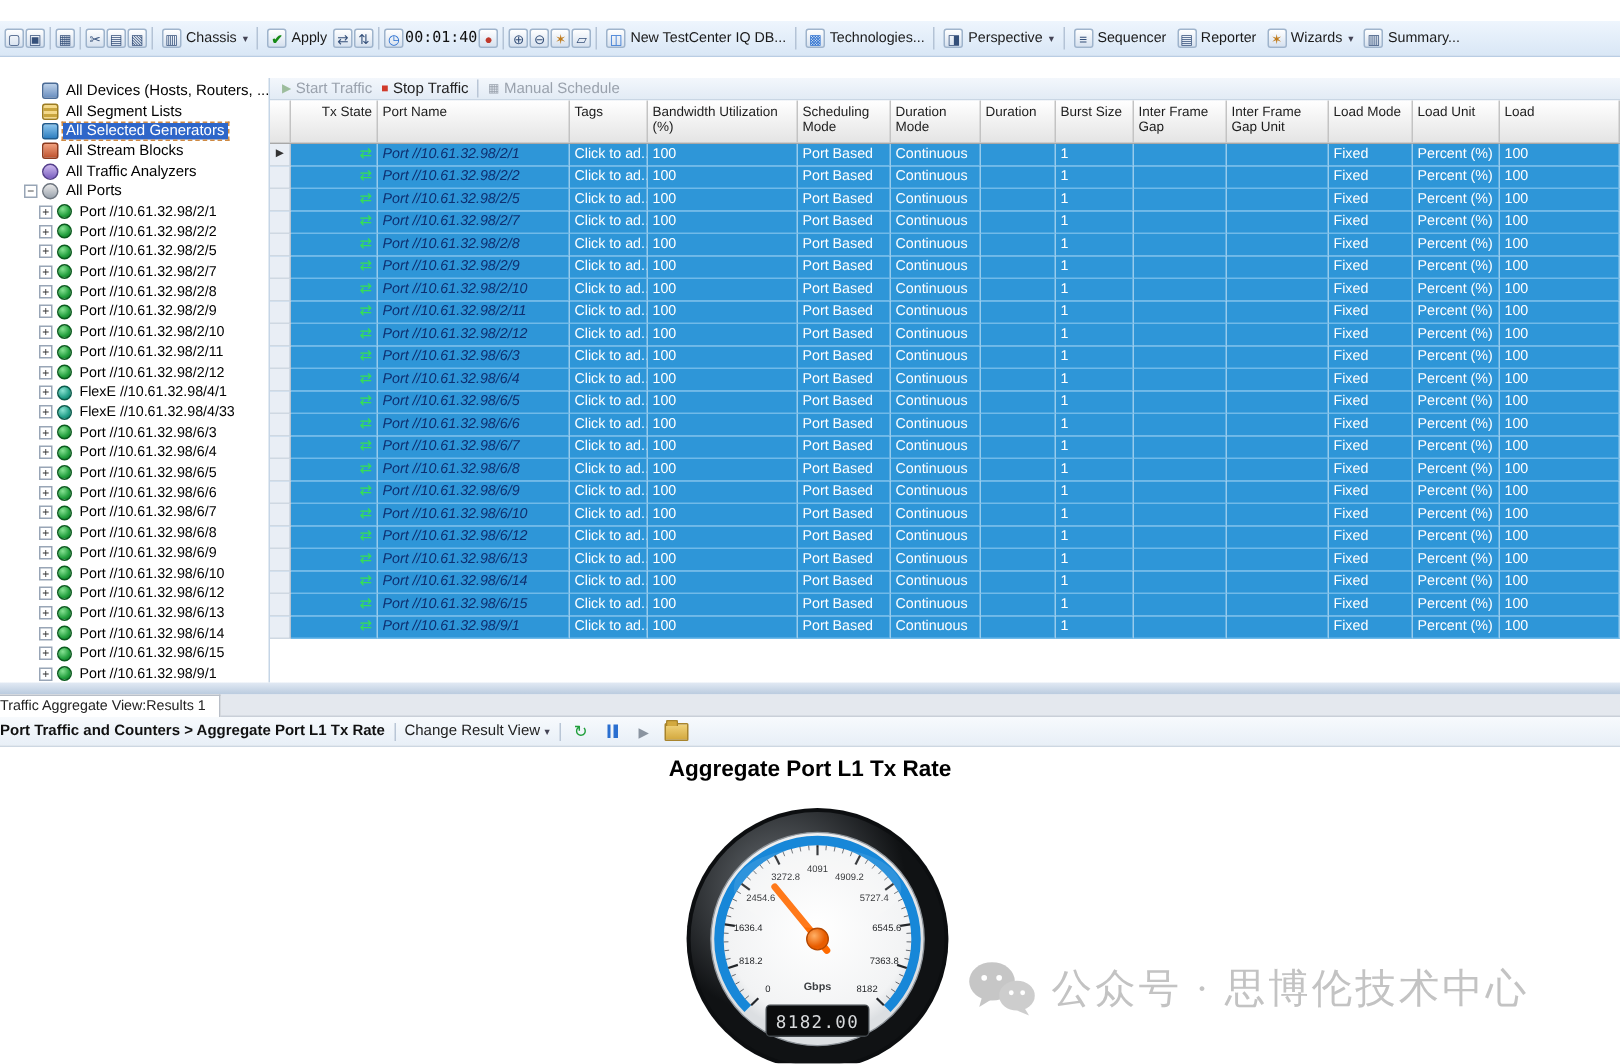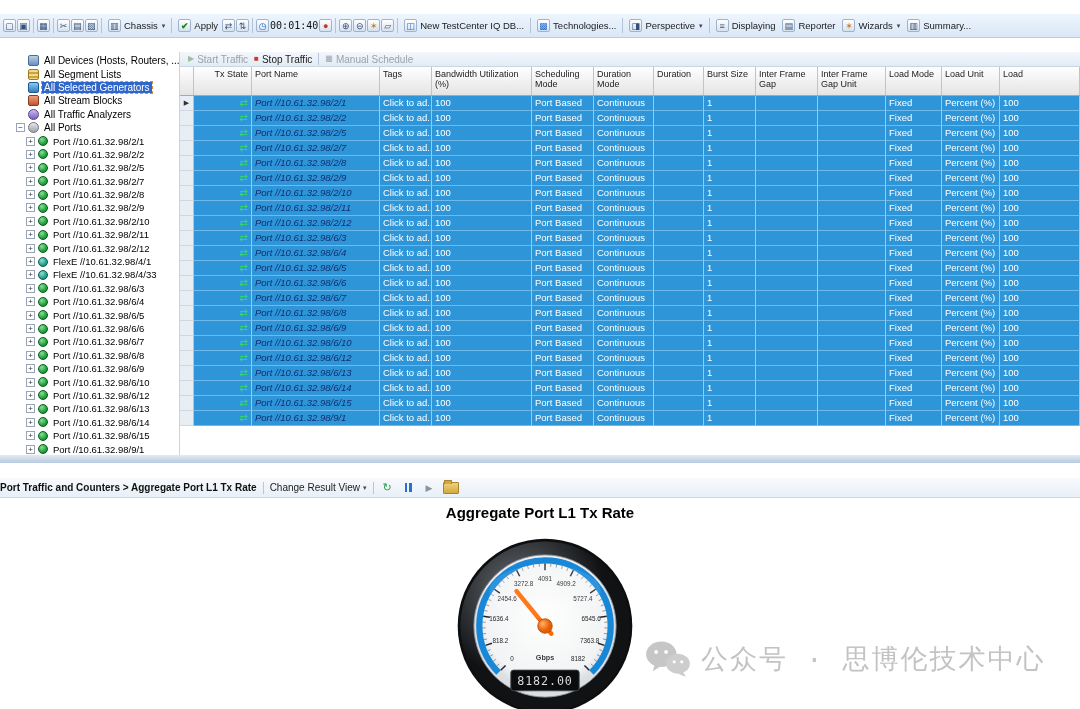--- a/index.html
+++ b/index.html
@@ -115,21 +115,21 @@
   .ricon.folder{width:14px;height:10px;background:linear-gradient(#f0d27a,#d3a93f);
     border:1px solid #a8842c;border-radius:1px;position:relative}
   .ricon.folder::before{content:"";position:absolute;left:0;top:-3px;width:6px;height:3px;
     background:#d3a93f;border:1px solid #a8842c;border-bottom:none;border-radius:1px 1px 0 0}
 
   .results{position:absolute;left:0;top:498px;width:100%;height:211px;background:#fff}
   .gauge-title{position:absolute;left:0;top:6px;width:100%;text-align:center;
     font-size:15px;font-weight:bold;color:#000}
   .gauge{position:absolute;left:455px;top:38px}
   .watermark{position:absolute;left:645px;top:142px;display:flex;align-items:center;gap:10px;
-    color:#c3c3c3;font-size:27px;letter-spacing:2px;white-space:nowrap;font-family:Liberation Mono, monospace}
+    color:#c3c3c3;font-size:27px;letter-spacing:2px;white-space:nowrap;font-family:Liberation Serif, serif}
 </style>
 </head>
 <body>
 
 <div class="window">
 
   <div class="menubar">
       <div class="menu-item">File</div>
       <div class="menu-item">View</div>
       <div class="menu-item">Tools</div>
@@ -181,21 +181,21 @@
     </span>
     <span class="tsep"></span>
     <span class="tbtn">
       <span class="ticon">◨</span>
       <span>Perspective</span>
       <span class="caret">▾</span>
     </span>
     <span class="tsep"></span>
     <span class="tbtn">
       <span class="ticon">≡</span>
-      <span>Displaying</span>
+      <span>Sequencer</span>
     </span>
     <span class="tbtn">
       <span class="ticon">▤</span>
       <span>Reporter</span>
     </span>
     <span class="tbtn">
       <span class="ticon orange">✶</span>
       <span>Wizards</span>
       <span class="caret">▾</span>
     </span>
@@ -744,20 +744,23 @@
           <div class="cell c-ifgu"></div>
           <div class="cell c-lmode">Fixed</div>
           <div class="cell c-lunit">Percent (%)</div>
           <div class="cell c-load">100</div>
         </div>
       </div>
   </div>
 
   <div class="splitter"></div>
 
+  <div class="tabstrip">
+    <div class="rtab">Traffic Aggregate View:Results 1</div>
+  </div>
 
   <div class="resbar">
     <span class="breadcrumb">Port Traffic and Counters &gt; Aggregate Port L1 Tx Rate</span>
     <span class="vsep"></span>
     <span class="change-view">
       <span>Change Result View</span>
       <span class="caret">▾</span>
     </span>
     <span class="vsep"></span>
     <span class="ricon refresh">↻</span>

